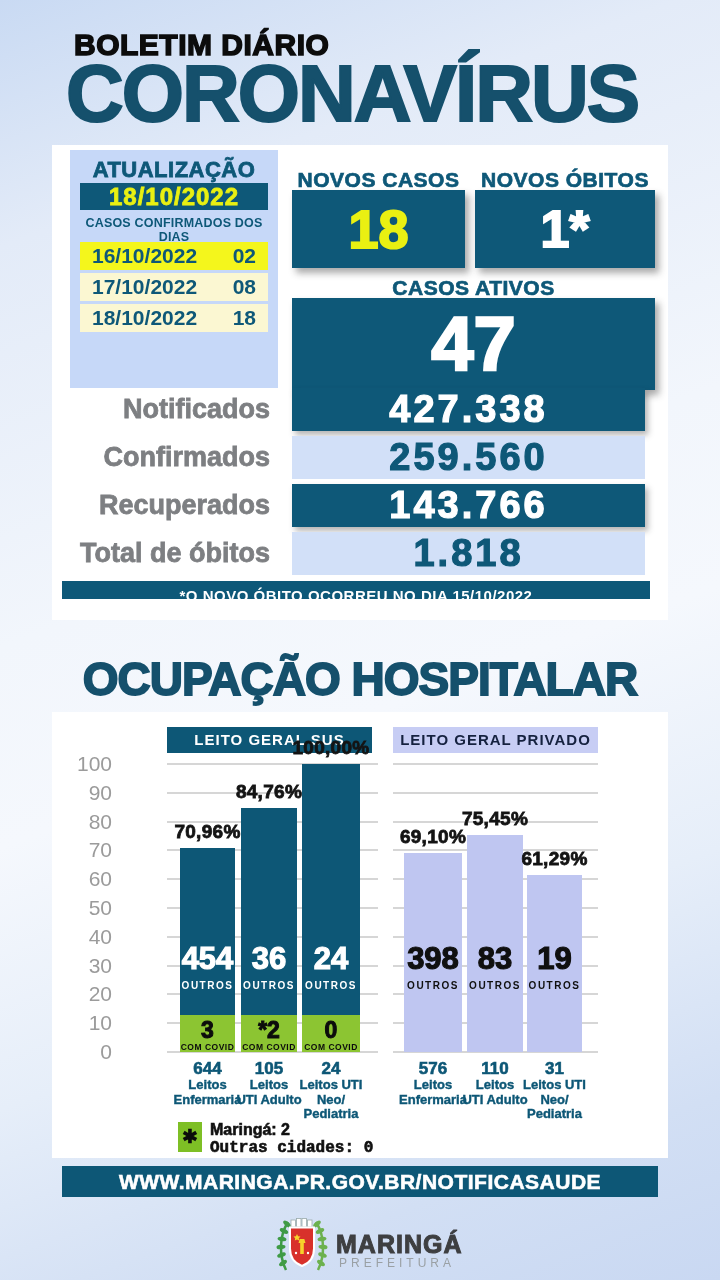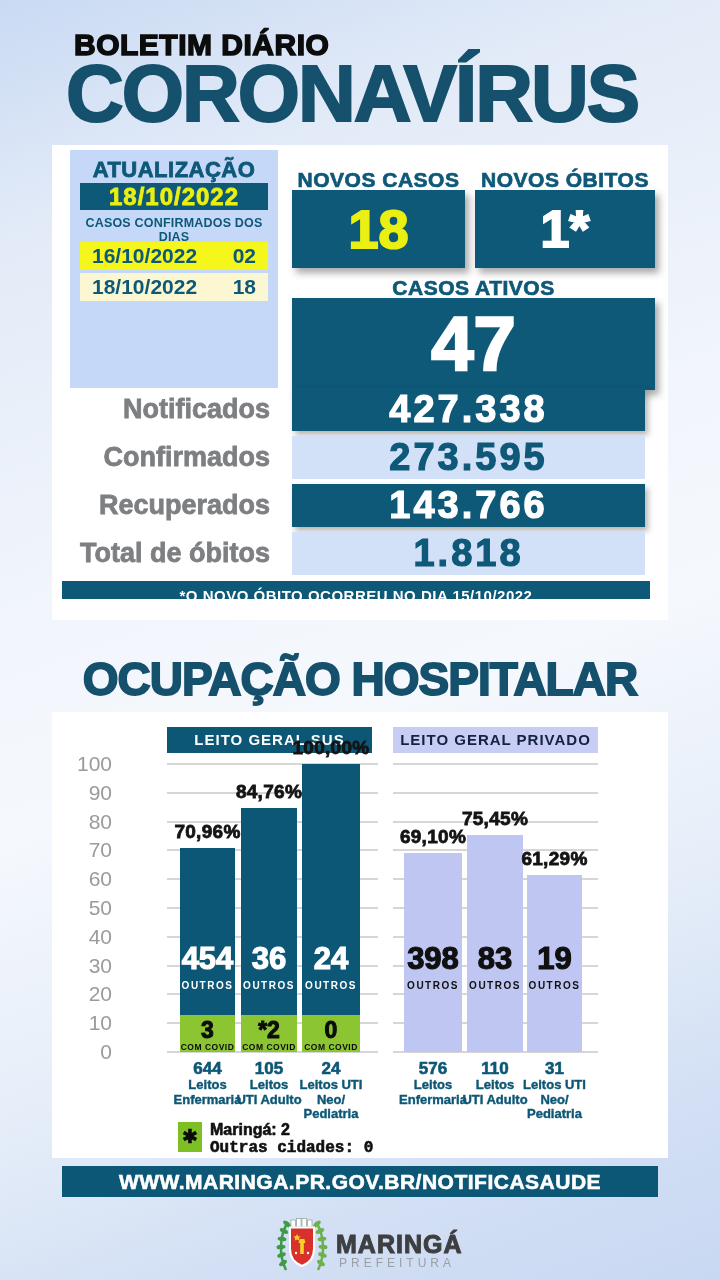--- a/index.html
+++ b/index.html
@@ -91,38 +91,42 @@
   <div class="update-panel">
     <div class="up-heading">ATUALIZAÇÃO</div>
     <div class="up-date">18/10/2022</div>
     <div class="up-sub">CASOS CONFIRMADOS DOS DIAS</div>
     <div class="up-rows" id="update-rows">
         <div class="up-row hl">
           <div class="d">16/10/2022</div>
           <div class="v">02</div>
         </div>
         <div class="up-row">
+          <div class="d">17/10/2022</div>
+          <div class="v">08</div>
+        </div>
+        <div class="up-row">
           <div class="d">18/10/2022</div>
           <div class="v">18</div>
         </div>
       </div>
   </div>
 
   <div class="counter-label" style="left:292px;width:173px;">NOVOS CASOS</div>
   <div class="counter-label" style="left:475px;width:180px;">NOVOS ÓBITOS</div>
   <div class="counter-box num-yellow" style="left:292px;width:173px;">18</div>
   <div class="counter-box num-white" style="left:475px;width:180px;">1*</div>
   <div class="active-label">CASOS ATIVOS</div>
   <div class="active-box">47</div>
 
   <div id="totals">
       <div class="tot-label" style="top:388px;">Notificados</div>
       <div class="tot-box teal" style="top:388px;">427.338</div>
       <div class="tot-label" style="top:436px;">Confirmados</div>
-      <div class="tot-box light" style="top:436px;">273.595</div>
+      <div class="tot-box light" style="top:436px;">259.560</div>
       <div class="tot-label" style="top:484px;">Recuperados</div>
       <div class="tot-box teal" style="top:484px;">143.766</div>
       <div class="tot-label" style="top:532px;">Total de óbitos</div>
       <div class="tot-box light" style="top:532px;">1.818</div>
     </div>
 
   <div class="note-bar">*O NOVO ÓBITO OCORREU NO DIA 15/10/2022</div>
 
   <div class="hosp-title">OCUPAÇÃO HOSPITALAR</div>
   <div class="legend sus">LEITO GERAL SUS</div>

